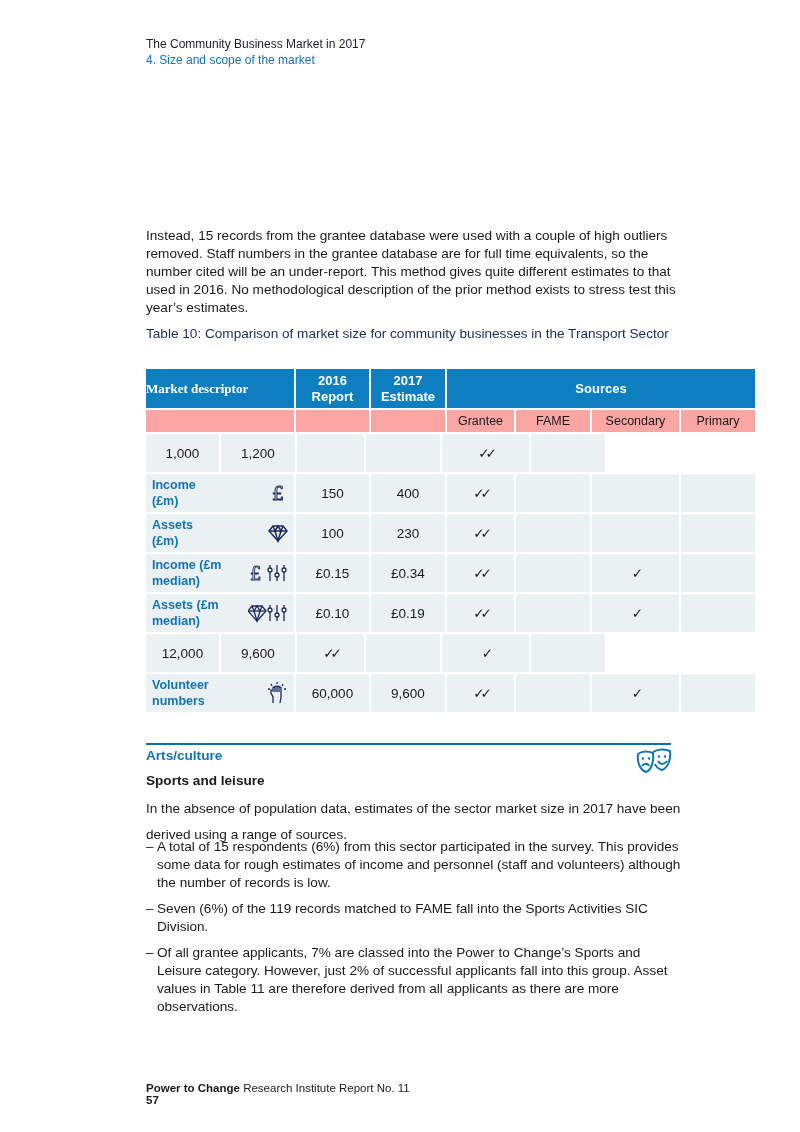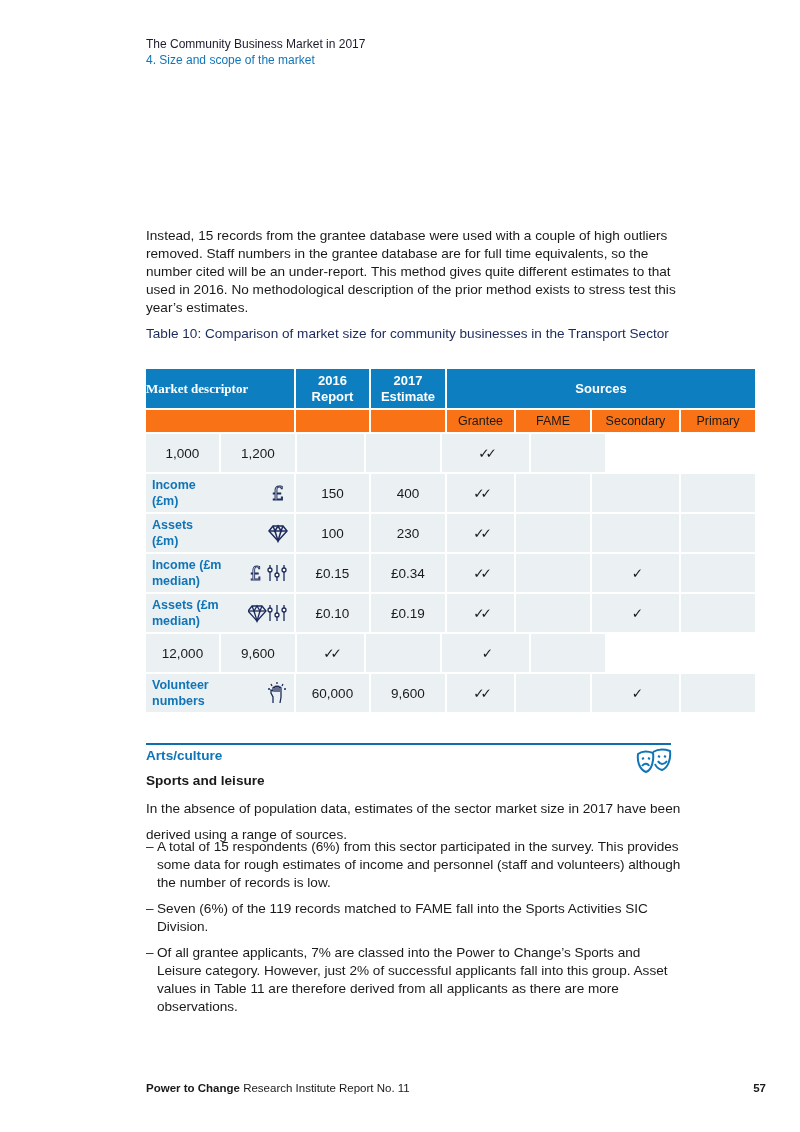--- a/index.html
+++ b/index.html
@@ -45,21 +45,21 @@
     .c-sec { width: 89px; }
     .c-prim { width: 74px; }
     .c-sources { width: 308px; }
 
     .head-row .cell {
       background: #0d7fc0; color: #ffffff; font-weight: bold;
       height: 41px; text-align: center; font-size: 13px; line-height: 16px;
     }
     .head-row .c-desc { justify-content: flex-start; padding-left: 0; font-family: Liberation Serif, serif; }
     .sub-row .cell {
-      background: #f97316; height: 24px; font-size: 12.5px; color: #1a1a1a;
+      background: #fca5a5; height: 24px; font-size: 12.5px; color: #1a1a1a;
     }
     .data-row .cell {
       background: #ebf0f3; height: 40px; color: #1a1a1a;
     }
     .data-row .c-desc {
       justify-content: space-between; padding-left: 6px; padding-right: 6px;
     }
     .desc-label {
       color: #1075b7; font-weight: bold; font-size: 12.5px; line-height: 16px;
     }
@@ -89,21 +89,21 @@
     .bullets {
       position: absolute; left: 146px; top: 838px; width: 540px;
       font-size: 13.6px; line-height: 18px; color: #1a1a1a;
     }
     .bullet { display: flex; margin-bottom: 8px; }
     .bullet .dash { width: 11px; flex-shrink: 0; }
 
     .footer {
       position: absolute; left: 146px; top: 1082px; width: 620px;
       font-size: 11.5px; color: #1a1a1a;
-      display: flex; justify-content: space-between;
+      display: flex; justify-content: space-between; flex-direction: column;
     }
     .footer .brand { font-weight: bold; }
     .footer .page-num { font-weight: bold; }
   </style>
 </head>
 <body>
 
 <div class="header">
   <div class="doc-title">The Community Business Market in 2017</div>
   <div class="section-title">4. Size and scope of the market</div>

